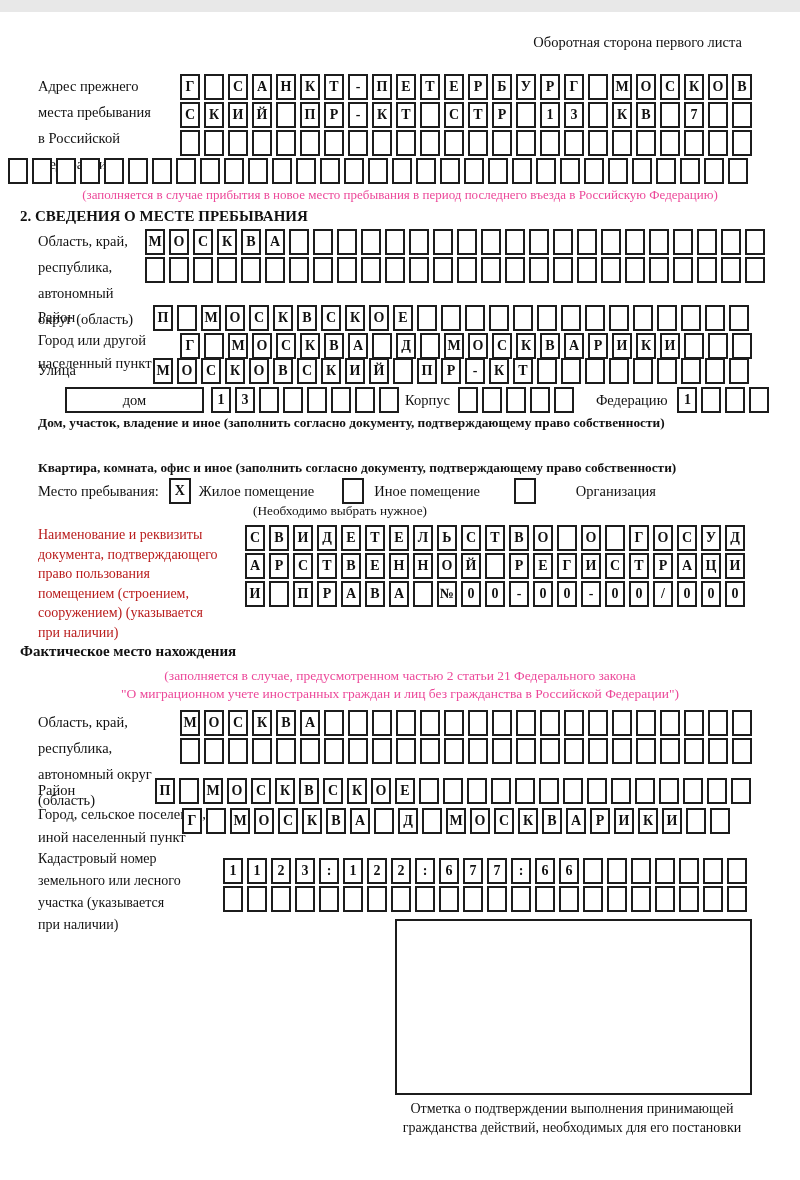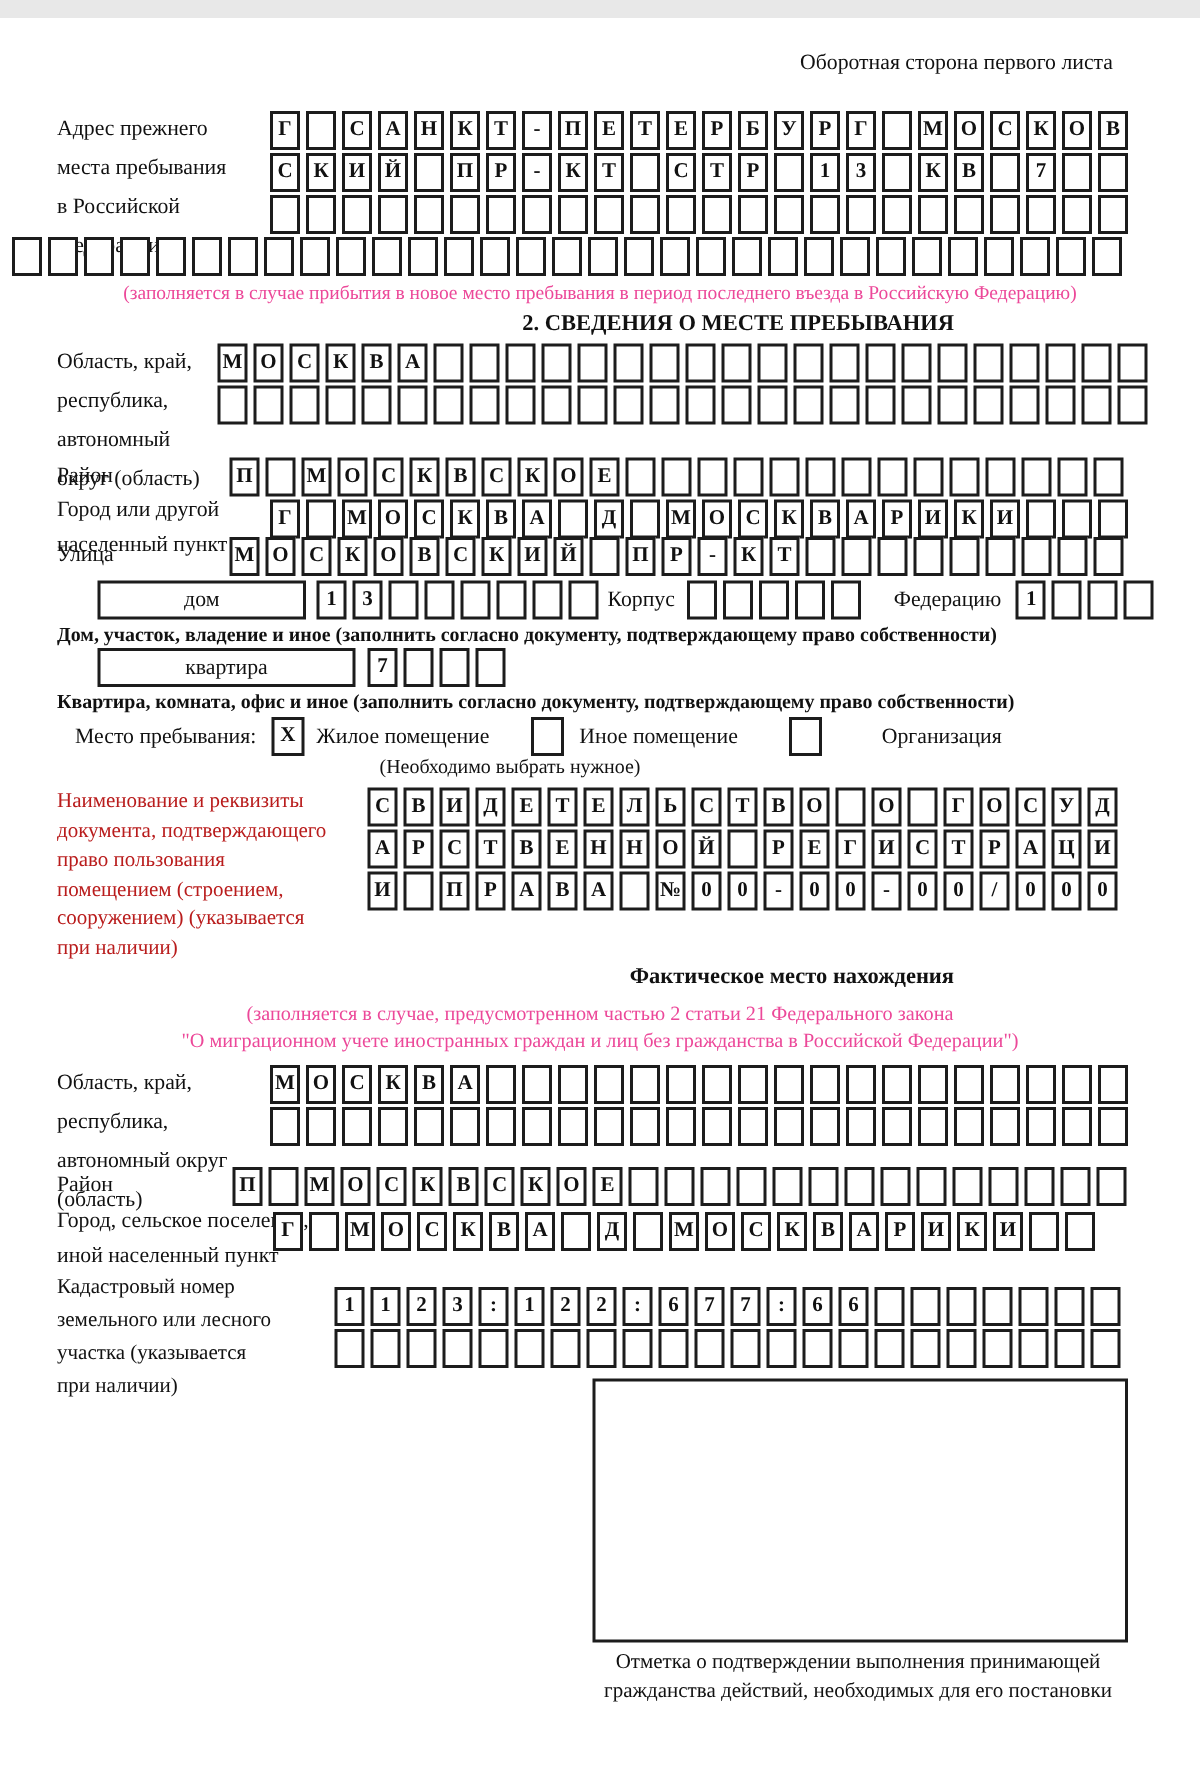--- a/index.html
+++ b/index.html
@@ -16,21 +16,21 @@
   .cell{
     display:inline-block;width:16px;height:22px;border:2px solid #1c1c1c;
     margin-right:4px;text-align:center;vertical-align:top;
     font-size:14px;font-weight:600;line-height:22px;background:#fff;
   }
   .cb{width:18px;}
   .labelbox{
     display:inline-block;height:22px;border:2px solid #1c1c1c;background:#fff;
     text-align:center;font-size:14.5px;line-height:22px;vertical-align:top;
   }
-  .hdr{font-size:15px;font-weight:bold;text-align:right;width:636px;}
+  .hdr{font-size:15px;font-weight:bold;text-align:left;width:636px;padding-left:20px;}
   .note{font-size:13px;text-align:center;width:800px;color:#ec4899;}
   .note-left{font-size:13.3px;color:#111;font-weight:bold;}
   .flexrow{display:flex;align-items:center;}
   .inl{font-size:14.5px;white-space:nowrap;}
   .stamp{border:2px solid #1c1c1c;background:#fff;}
   .center-block{text-align:center;font-size:14px;line-height:18.5px;}
 </style>
 </head>
 <body>
 
@@ -76,27 +76,23 @@
   <div class="abs flexrow" style="top:375px;left:65px;">
     <span class="labelbox" style="width:135px;">дом</span>
     <span class="cellrow" style="margin-left:7px;"><span class="cell">1</span><span class="cell">3</span><span class="cell"></span><span class="cell"></span><span class="cell"></span><span class="cell"></span><span class="cell"></span><span class="cell"></span></span>
     <span class="inl" style="margin:0 8px 0 2px;">Корпус</span>
     <span class="cellrow"><span class="cell"></span><span class="cell"></span><span class="cell"></span><span class="cell"></span><span class="cell"></span></span>
     <span class="inl" style="margin:0 10px 0 18px;">Федерацию</span>
     <span class="cellrow"><span class="cell">1</span><span class="cell"></span><span class="cell"></span><span class="cell"></span></span>
   </div>
   <div class="abs note-left" style="top:403px;left:38px;">Дом, участок, владение и иное (заполнить согласно документу, подтверждающему право собственности)</div>
 
-  <div class="abs flexrow" style="top:420px;left:65px;">
-    <span class="labelbox" style="width:168px;">квартира</span>
-    <span class="cellrow" style="margin-left:8px;"><span class="cell">7</span><span class="cell"></span><span class="cell"></span><span class="cell"></span></span>
-  </div>
   <div class="abs note-left" style="top:448px;left:38px;">Квартира, комната, офис и иное (заполнить согласно документу, подтверждающему право собственности)</div>
 
-  <div class="abs flexrow" style="top:466px;left:50px;">
+  <div class="abs flexrow" style="top:466px;left:38px;">
     <span class="inl">Место пребывания:</span>
     <span class="cell cb" style="margin:0 8px 0 10px;">X</span>
     <span class="inl">Жилое помещение</span>
     <span class="cell cb" style="margin:0 10px 0 28px;"></span>
     <span class="inl">Иное помещение</span>
     <span class="cell cb" style="margin:0 14px 0 34px;"></span>
     <span class="inl" style="margin-left:26px;">Организация</span>
   </div>
   <div class="abs" style="top:491px;left:160px;width:360px;text-align:center;font-size:13.3px;">(Необходимо выбрать нужное)</div>
 

